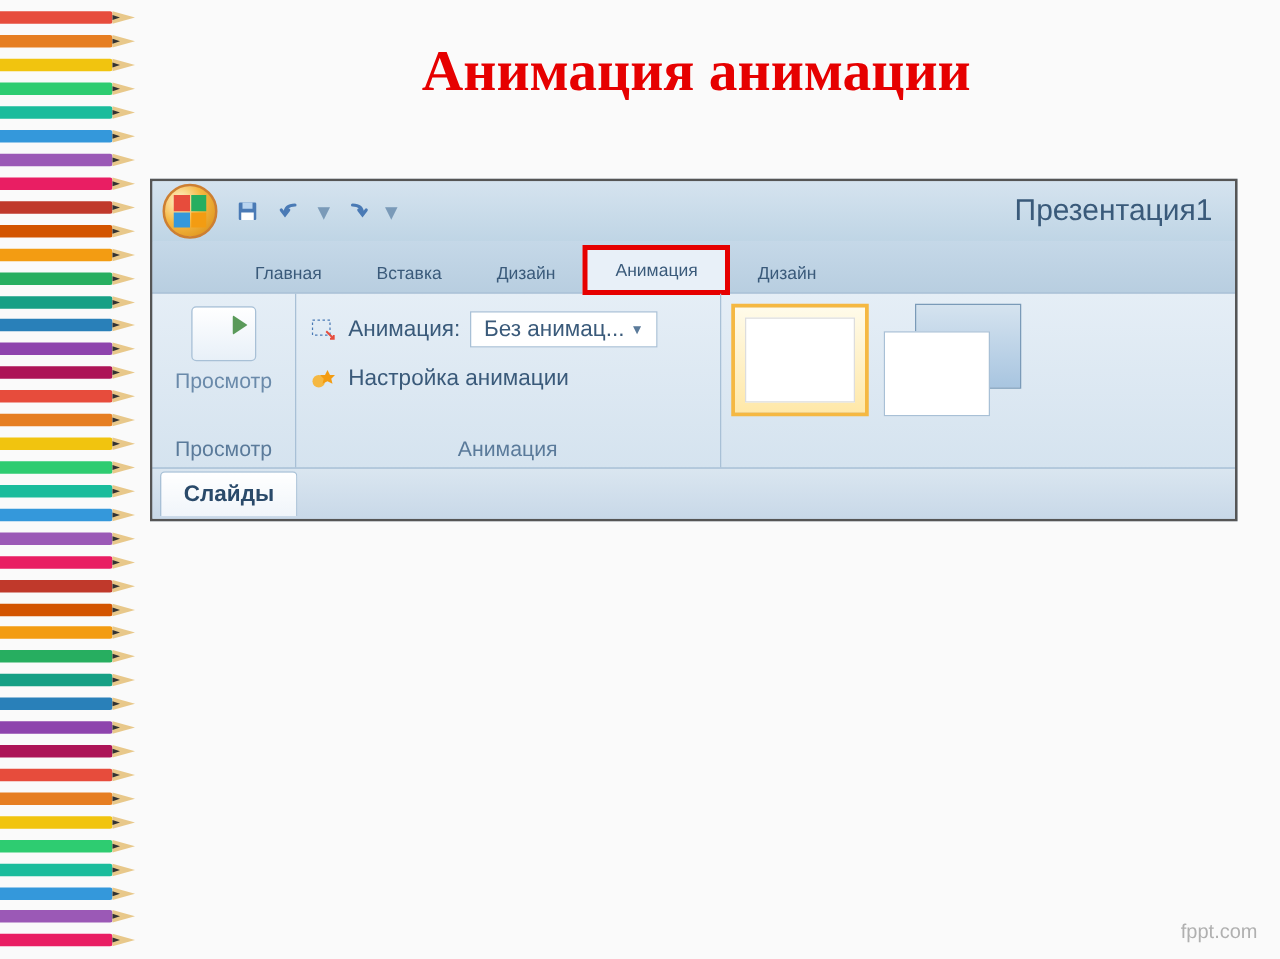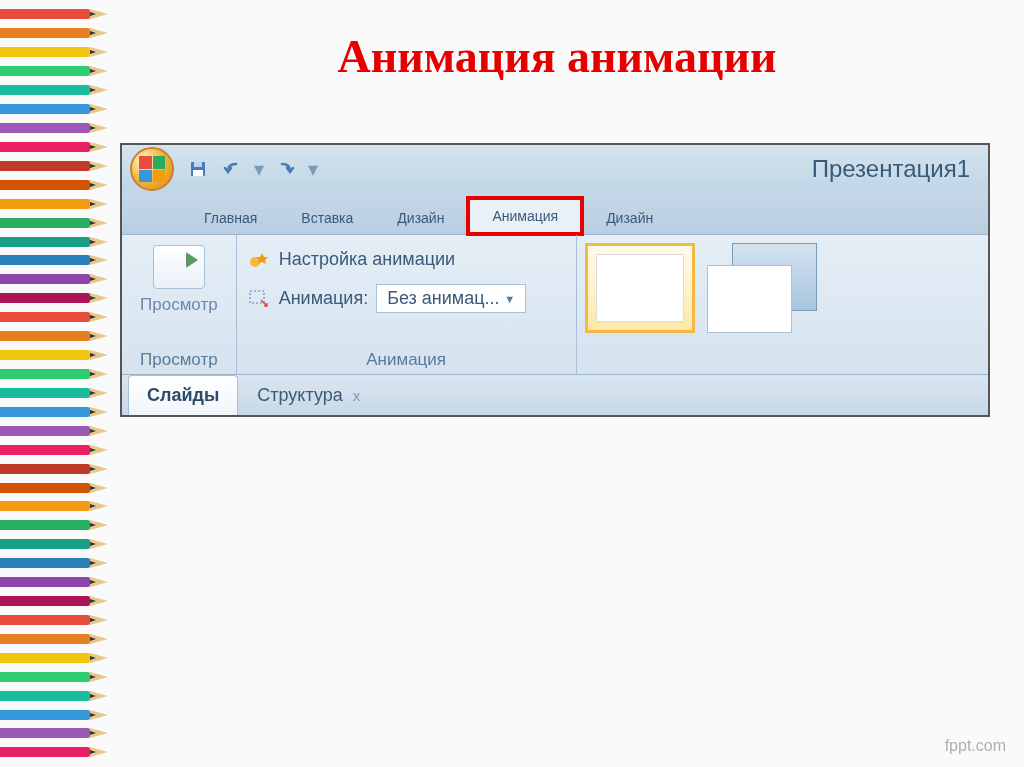--- a/index.html
+++ b/index.html
@@ -273,20 +273,21 @@
       width: 85px; height: 68px;
       background: #fff;
       border: 1px solid #a8c0d6;
       bottom: 0; left: 0;
     }
     
     .bottom-tabs {
       background: linear-gradient(to bottom, #dae6f0, #c8d8e8);
       display: flex;
       height: 40px;
+      align-items: center;
       padding-left: 6px;
     }
     .btab {
       padding: 7px 18px;
       font-size: 18px;
       color: #3a5a7a;
       border: 1px solid transparent;
       cursor: pointer;
       display: flex;
       align-items: center;
@@ -530,63 +531,59 @@
             <div class="preview-icon"></div>
             <div class="preview-label">Просмотр</div>
           </div>
         </div>
         <div class="ribbon-group-label">Просмотр</div>
       </div>
 
       <div class="ribbon-group" style="min-width:340px">
         <div class="ribbon-group-content">
           <div class="anim-options">
-            <div class="anim-row">
-              <span class="anim-icon">
-                <svg width="22" height="20" viewBox="0 0 22 20">
-                    <circle cx="7" cy="12" r="5" fill="#f5b842"></circle>
-                    <polygon points="14,3 16,7 20,7 17,10 18,14 14,12 10,14 11,10 8,7 12,7" fill="#f39c12"></polygon>
-                  </svg>
-              </span>
-              <span>Настройка анимации</span>
-            </div>
             <div class="anim-row">
               <span class="anim-icon">
                 <svg width="20" height="18" viewBox="0 0 20 18">
                     <rect x="1" y="1" width="14" height="12" stroke="#4a7ab5" stroke-dasharray="2" fill="none"></rect>
                     <path d="M12 10 L18 16 M15 16 L18 16 L18 13" stroke="#e74c3c" stroke-width="1.5" fill="none"></path>
                   </svg>
               </span>
               <span>Анимация:</span>
               <div class="anim-dropdown">
                 <span>Без анимац...</span>
                 <span class="dropdown-arrow">▼</span>
               </div>
             </div>
+            <div class="anim-row">
+              <span class="anim-icon">
+                <svg width="22" height="20" viewBox="0 0 22 20">
+                    <circle cx="7" cy="12" r="5" fill="#f5b842"></circle>
+                    <polygon points="14,3 16,7 20,7 17,10 18,14 14,12 10,14 11,10 8,7 12,7" fill="#f39c12"></polygon>
+                  </svg>
+              </span>
+              <span>Настройка анимации</span>
+            </div>
           </div>
         </div>
         <div class="ribbon-group-label">Анимация</div>
       </div>
 
       <div class="transitions-group">
         <div class="transition-item selected"></div>
         <div class="transition-stack">
           <div class="t1"></div>
           <div class="t2"></div>
         </div>
       </div>
 
     </div>
 
     <div class="bottom-tabs">
       <div class="btab active">
         <span>Слайды</span>
       </div>
-      <div class="btab">
-        <span>Структура</span>
-        <span class="close">x</span>
-      </div>
     </div>
 
   </div>
 </div>
 
 <div class="watermark">fppt.com</div>
 
 </body></html>

